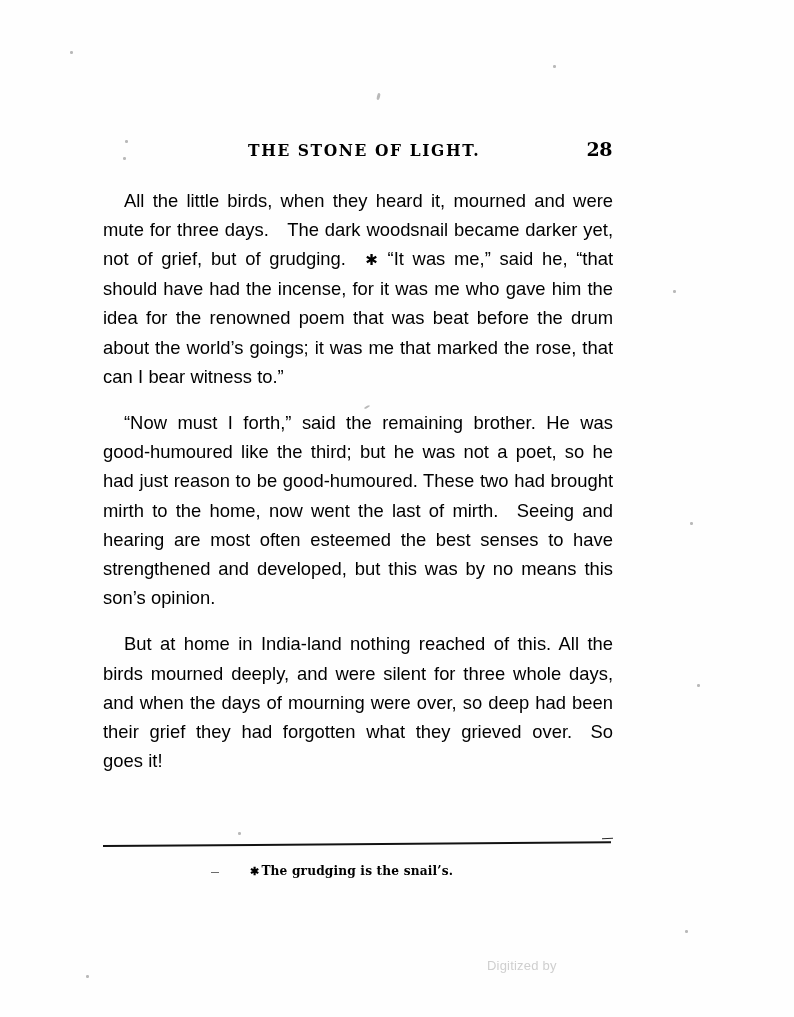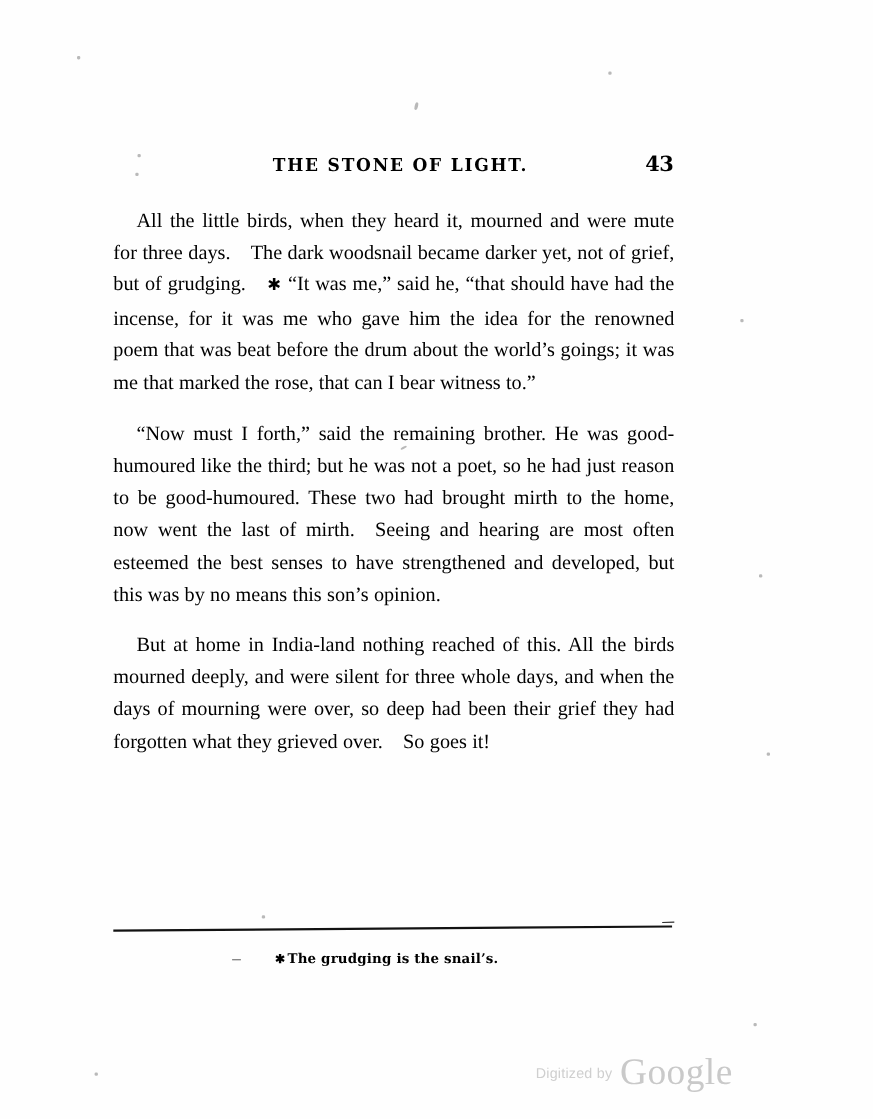--- a/index.html
+++ b/index.html
@@ -60,21 +60,21 @@
     top: 186px;
     width: 510px;
   }
   .para {
     margin: 0 0 17px 0;
     font-size: 18.4px;
     line-height: 29.2px;
     text-align: justify;
     text-align-last: left;
     text-indent: 21px;
-    font-family: Liberation Serif, serif;
+    font-family: Liberation Sans, sans-serif;
     font-weight: normal;
     word-spacing: 0.2px;
     transform: scaleY(1.0);
   }
   .para:last-child { margin-bottom: 0; }
 
   .fn-mark {
     font-size: 15px;
     vertical-align: 0.5px;
     padding: 0 1px;
@@ -139,21 +139,21 @@
     vertical-align: 0.5px;
     padding-right: 2px;
   }
 
   
   .watermark {
     position: absolute;
     left: 487px;
     top: 958px;
     display: flex;
-    align-items: center;
+    align-items: flex-start;
     color: #c8c8c8;
     white-space: nowrap;
   }
   .wm-prefix {
     font-size: 13px;
     font-family: "Liberation Sans", "DejaVu Sans", sans-serif;
     letter-spacing: 0.2px;
     color: #cfcfcf;
   }
   .wm-brand {
@@ -185,21 +185,21 @@
   <div class="speck" style="left:690px;top:522px;width:3px;height:3px;"></div>
   <div class="speck" style="left:697px;top:684px;width:3px;height:3px;"></div>
   <div class="speck" style="left:685px;top:930px;width:3px;height:3px;"></div>
   <div class="speck" style="left:364px;top:406px;width:6px;height:2px;transform:rotate(-28deg);"></div>
   <div class="speck" style="left:86px;top:975px;width:3px;height:3px;"></div>
   <div class="speck" style="left:238px;top:832px;width:3px;height:3px;"></div>
   <div class="speck" style="left:125px;top:140px;width:3px;height:3px;"></div>
 
   <div class="running-head">
     <div class="head-title">THE STONE OF LIGHT.</div>
-    <div class="head-folio">43</div>
+    <div class="head-folio">28</div>
   </div>
 
   <div class="textblock">
 
     <p class="para">
       <span>All the little birds, when they heard it, mourned and were mute for three days. The dark woodsnail became darker yet, not of grief, but of grudging. </span><span class="fn-mark">✱</span><span> “It was me,” said he, “that should have had the incense, for it was me who gave him the idea for the renowned poem that was beat before the drum about the world’s goings; it was me that marked the rose, that can I bear witness to.”</span>
     </p>
 
     <p class="para">“Now must I forth,” said the remaining brother. He was good-humoured like the third; but he was not a poet, so he had just reason to be good-humoured. These two had brought mirth to the home, now went the last of mirth. Seeing and hearing are most often esteemed the best senses to have strengthened and developed, but this was by no means this son’s opinion.</p>
 
@@ -214,16 +214,15 @@
 
   <div class="footnote">
     <div class="footnote-dash"></div>
     <div class="footnote-text">
       <span class="fn-star">✱</span><span>The grudging is the snail’s.</span>
     </div>
   </div>
 
   <div class="watermark">
     <span class="wm-prefix">Digitized by</span>
-    <span class="wm-brand">Google</span>
   </div>
 
 </div>
 
 </body></html>

